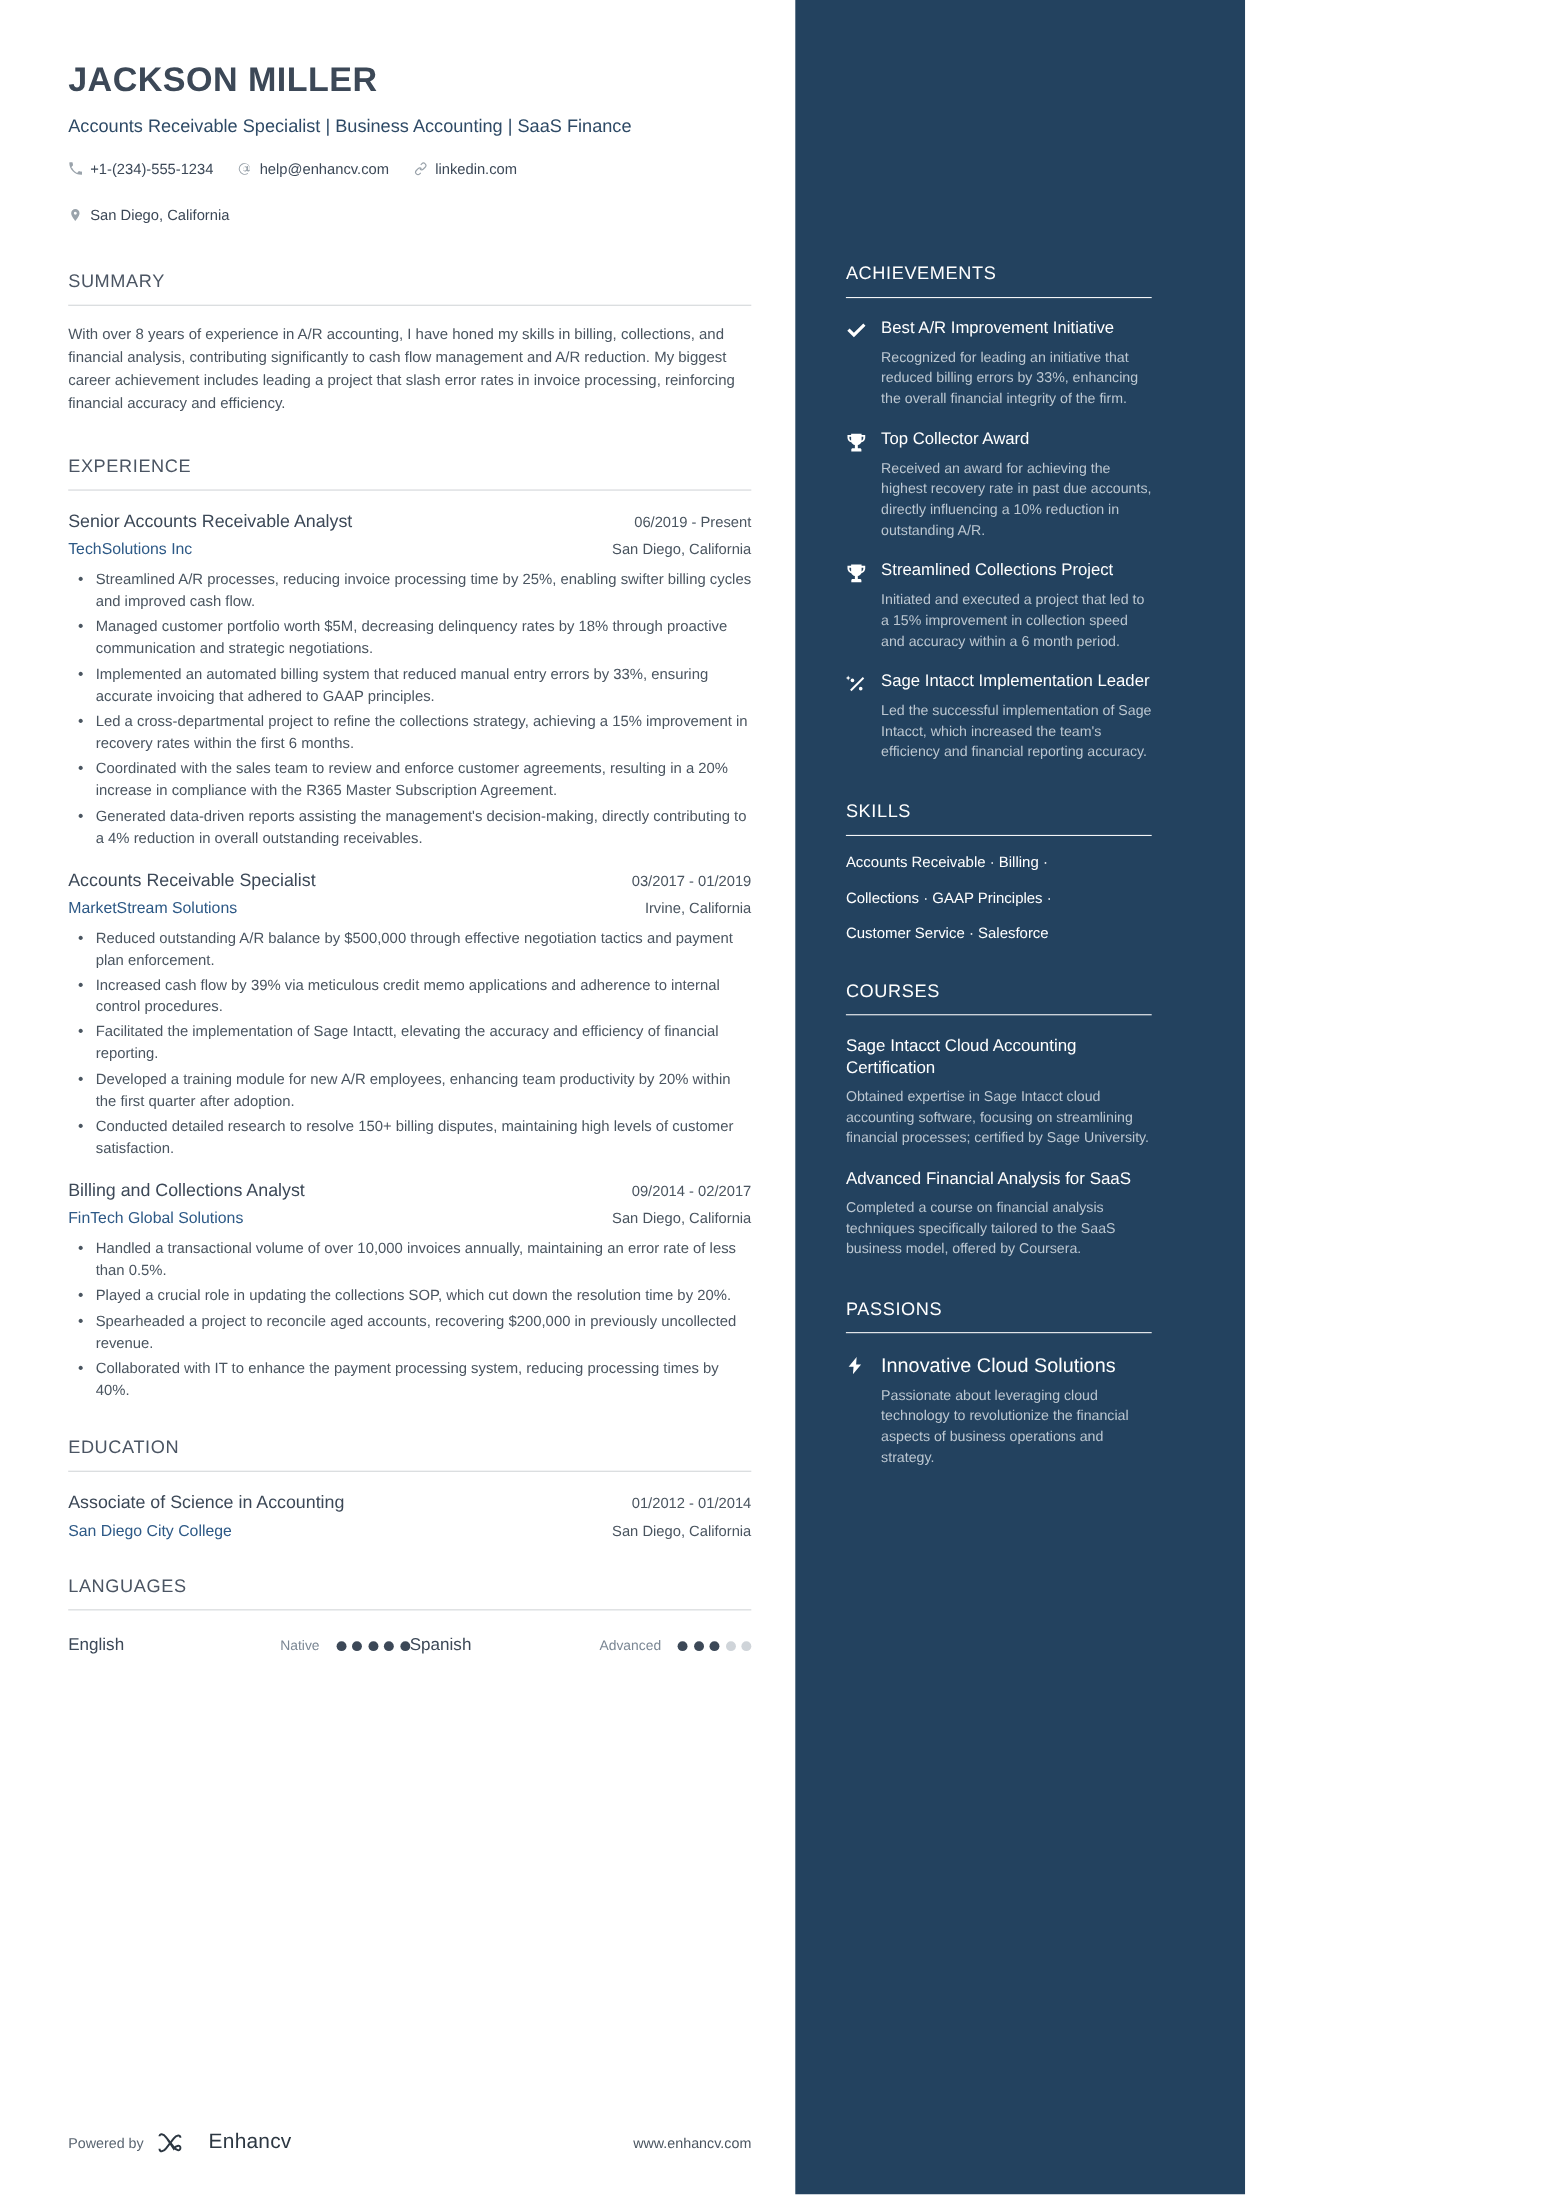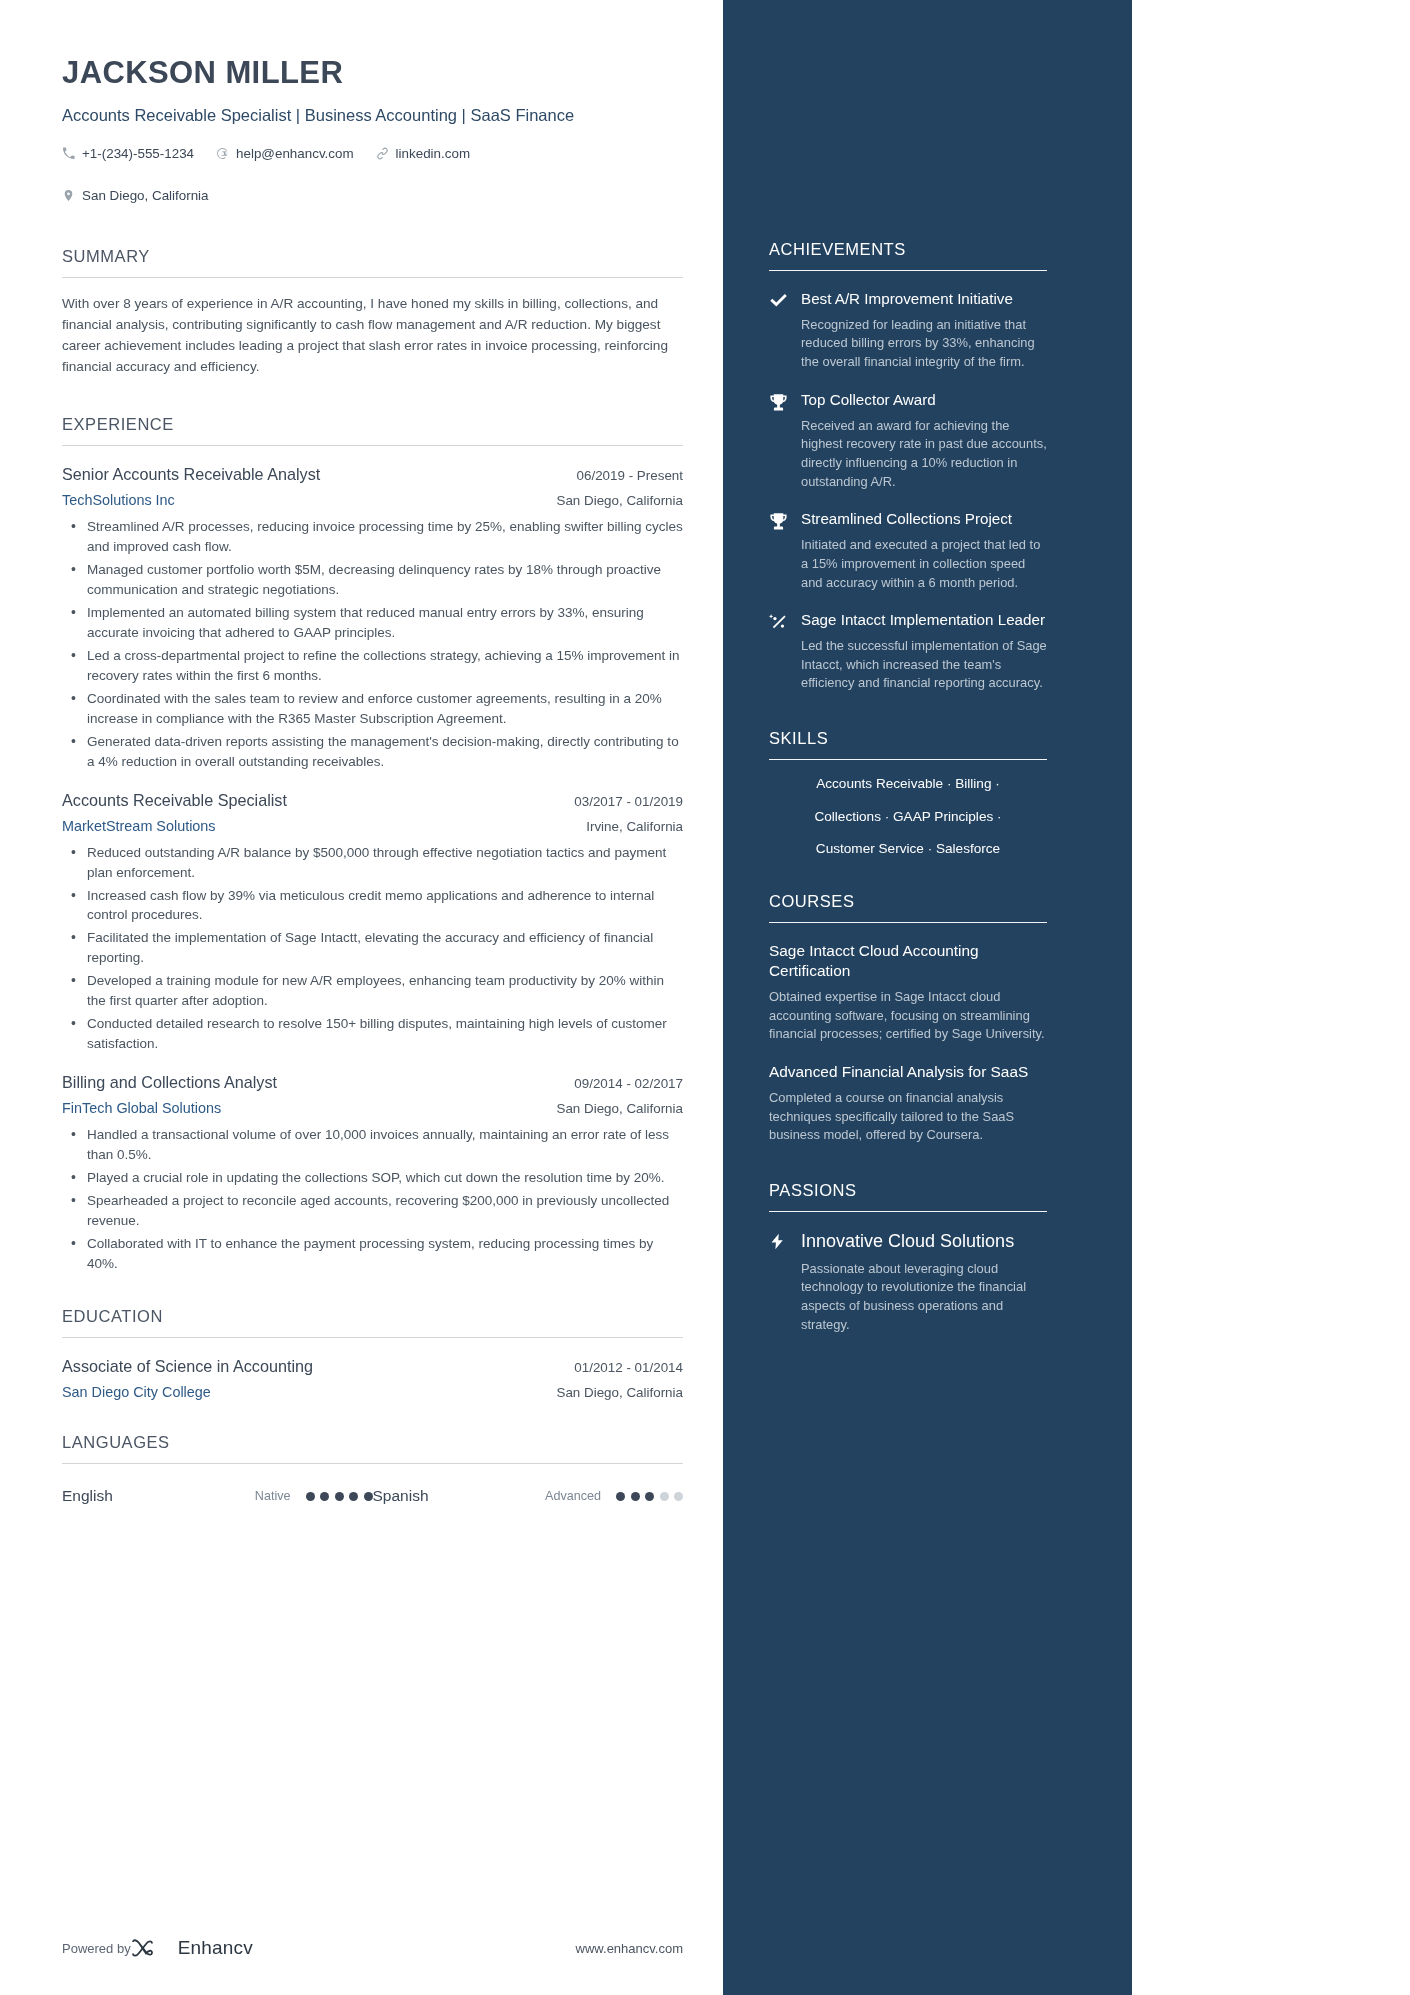--- a/index.html
+++ b/index.html
@@ -79,21 +79,21 @@
   .lang-level { font-size:12.6px; color:#7b8794; margin-left:auto; margin-right:15px; }
   .dots { display:flex; gap:5.5px; }
   .dot { width:9px; height:9px; border-radius:50%; background:#3c4857; }
   .dot.off { background:#cfd4d9; }
 
   
   .footer {
     position:absolute; left:62px; right:40px; bottom:36px;
     display:flex; align-items:center; justify-content:space-between;
   }
-  .powered { display:flex; align-items:center; gap:0; }
+  .powered { display:flex; align-items:center; gap:12px; }
   .powered-label { font-size:13px; color:#5b6672; }
   .brand { display:flex; align-items:center; gap:9px; }
   .brand-name { font-size:19px; color:#2c3742; letter-spacing:0.2px; }
   .site { font-size:13px; color:#4a5560; }
 
   
   .side-col {
     width:687px;
     background:#23425f;
     color:#ffffff;
@@ -107,21 +107,21 @@
   }
   .side-rule { height:1px; background:#ffffff; width:100%; opacity:0.95; }
 
   .ach { display:flex; gap:13px; margin-top:18px; }
   .ach-ico { width:19px; flex:none; margin-top:3px; }
   .ach-ico svg { display:block; width:19px; height:19px; fill:#ffffff; }
   .ach-body { flex:1; }
   .ach-title { font-size:15.2px; line-height:1.3; color:#ffffff; margin-bottom:7px; }
   .ach-desc { font-size:12.9px; line-height:1.45; color:#bcc7d1; }
 
-  .skills-lines { margin-top:17px;text-align:center; }
+  .skills-lines { margin-top:17px; }
   .skill-line { font-size:13.6px; color:#ffffff; line-height:1; margin-bottom:19px; }
 
   .course { margin-top:18px; }
   .course-title { font-size:15.4px; line-height:1.3; color:#ffffff; margin-bottom:7px; }
   .course-desc { font-size:12.9px; line-height:1.45; color:#bcc7d1; }
 
   .passion { display:flex; gap:13px; margin-top:18px; }
   .passion-ico { width:19px; flex:none; margin-top:2px; }
   .passion-ico svg { display:block; width:17px; height:19px; fill:#ffffff; }
   .passion-body { flex:1; }

